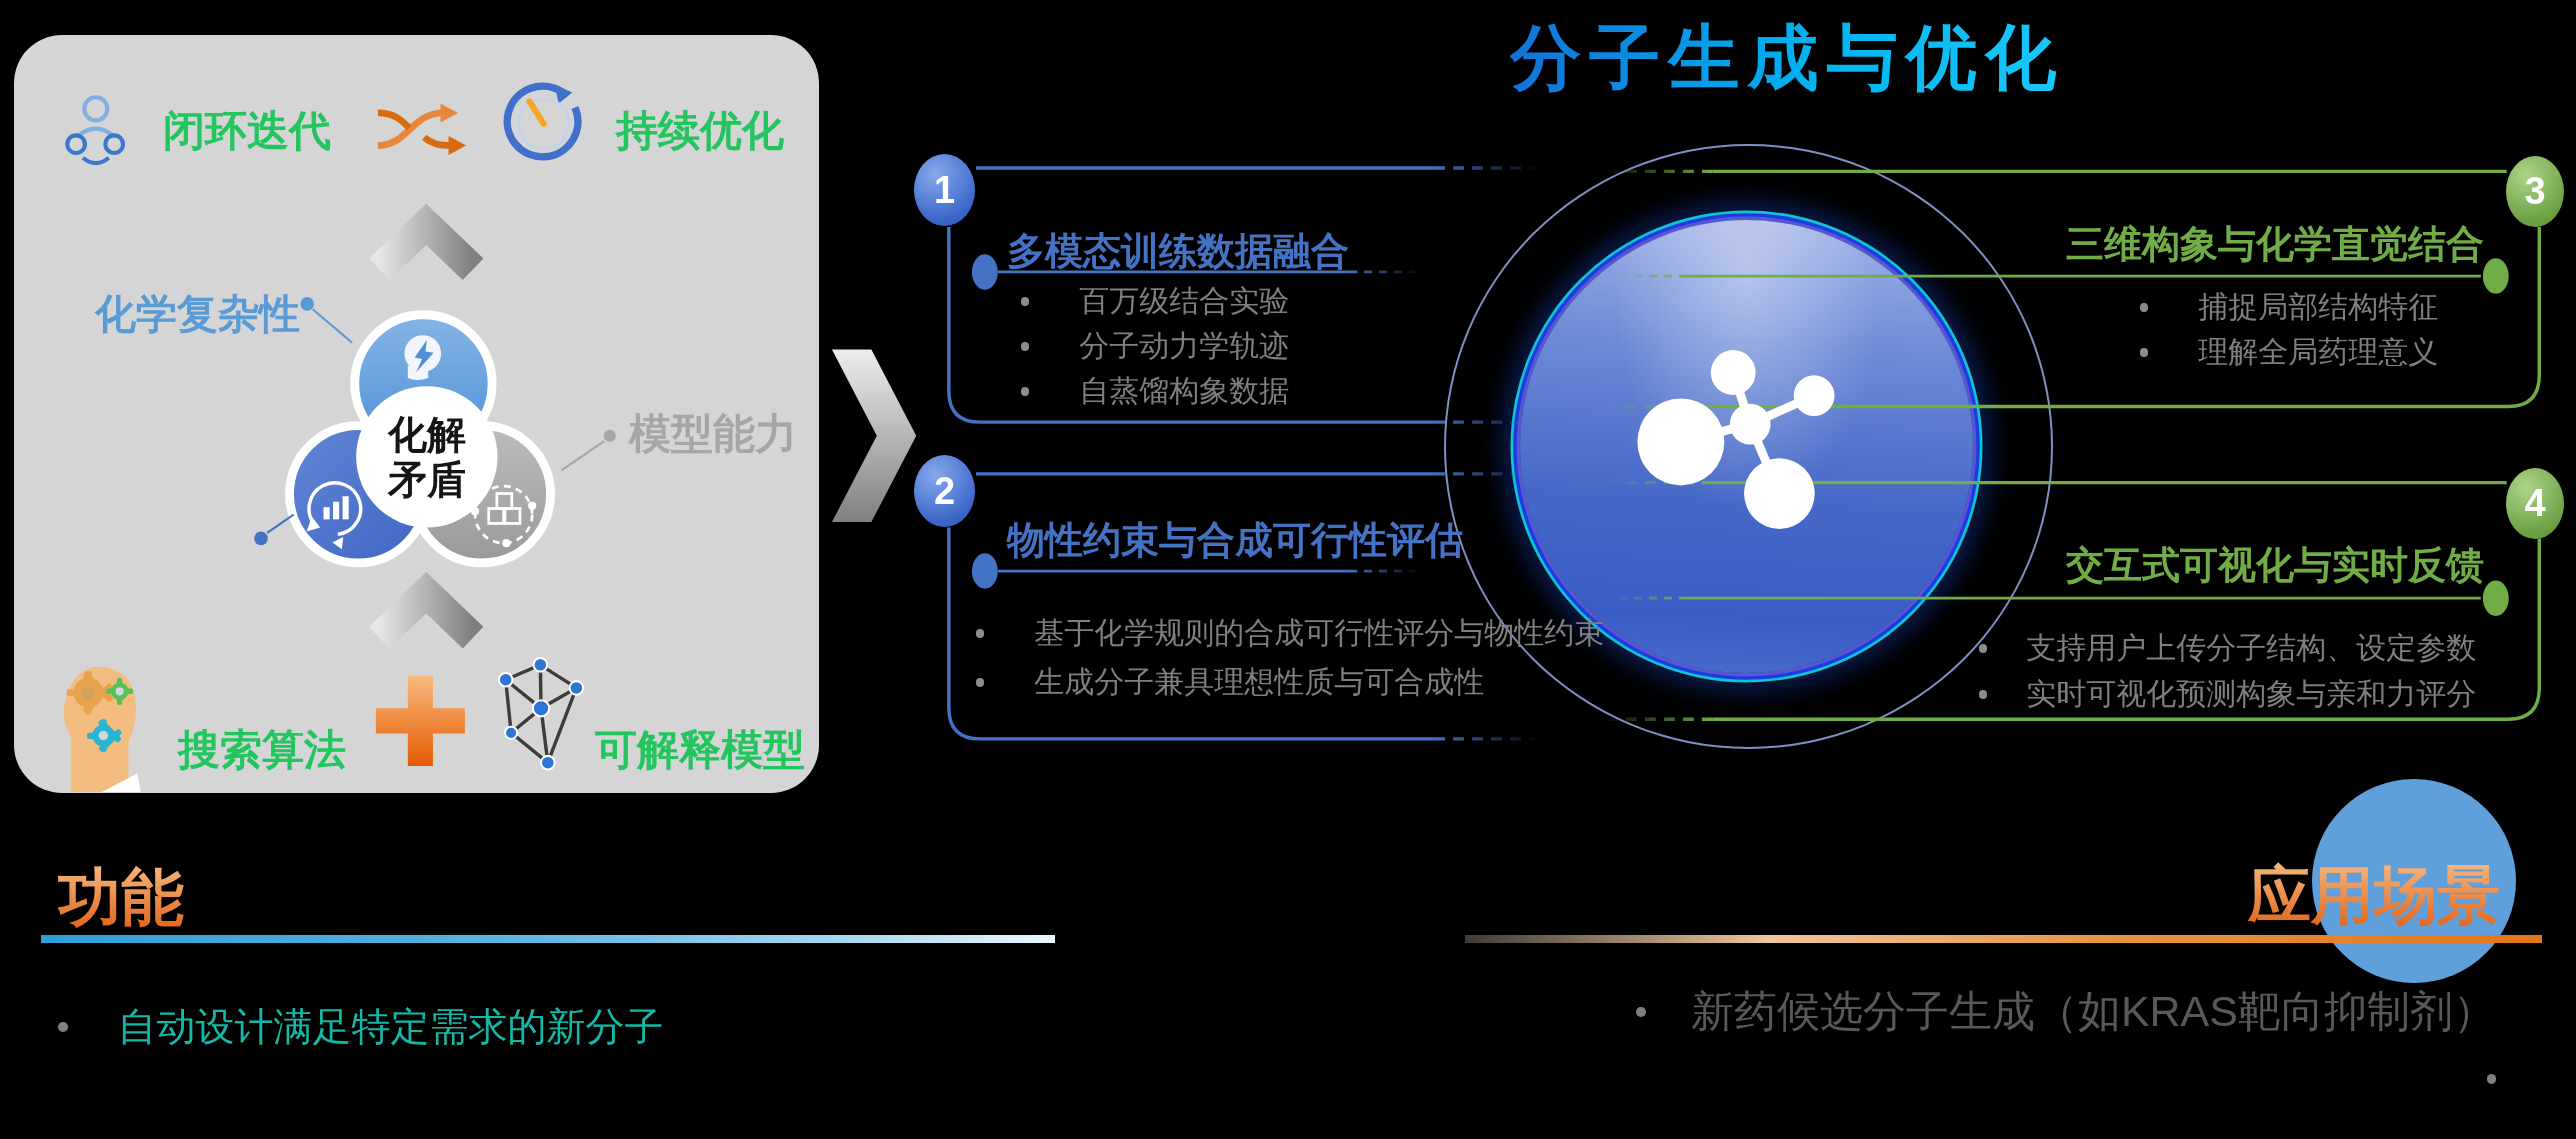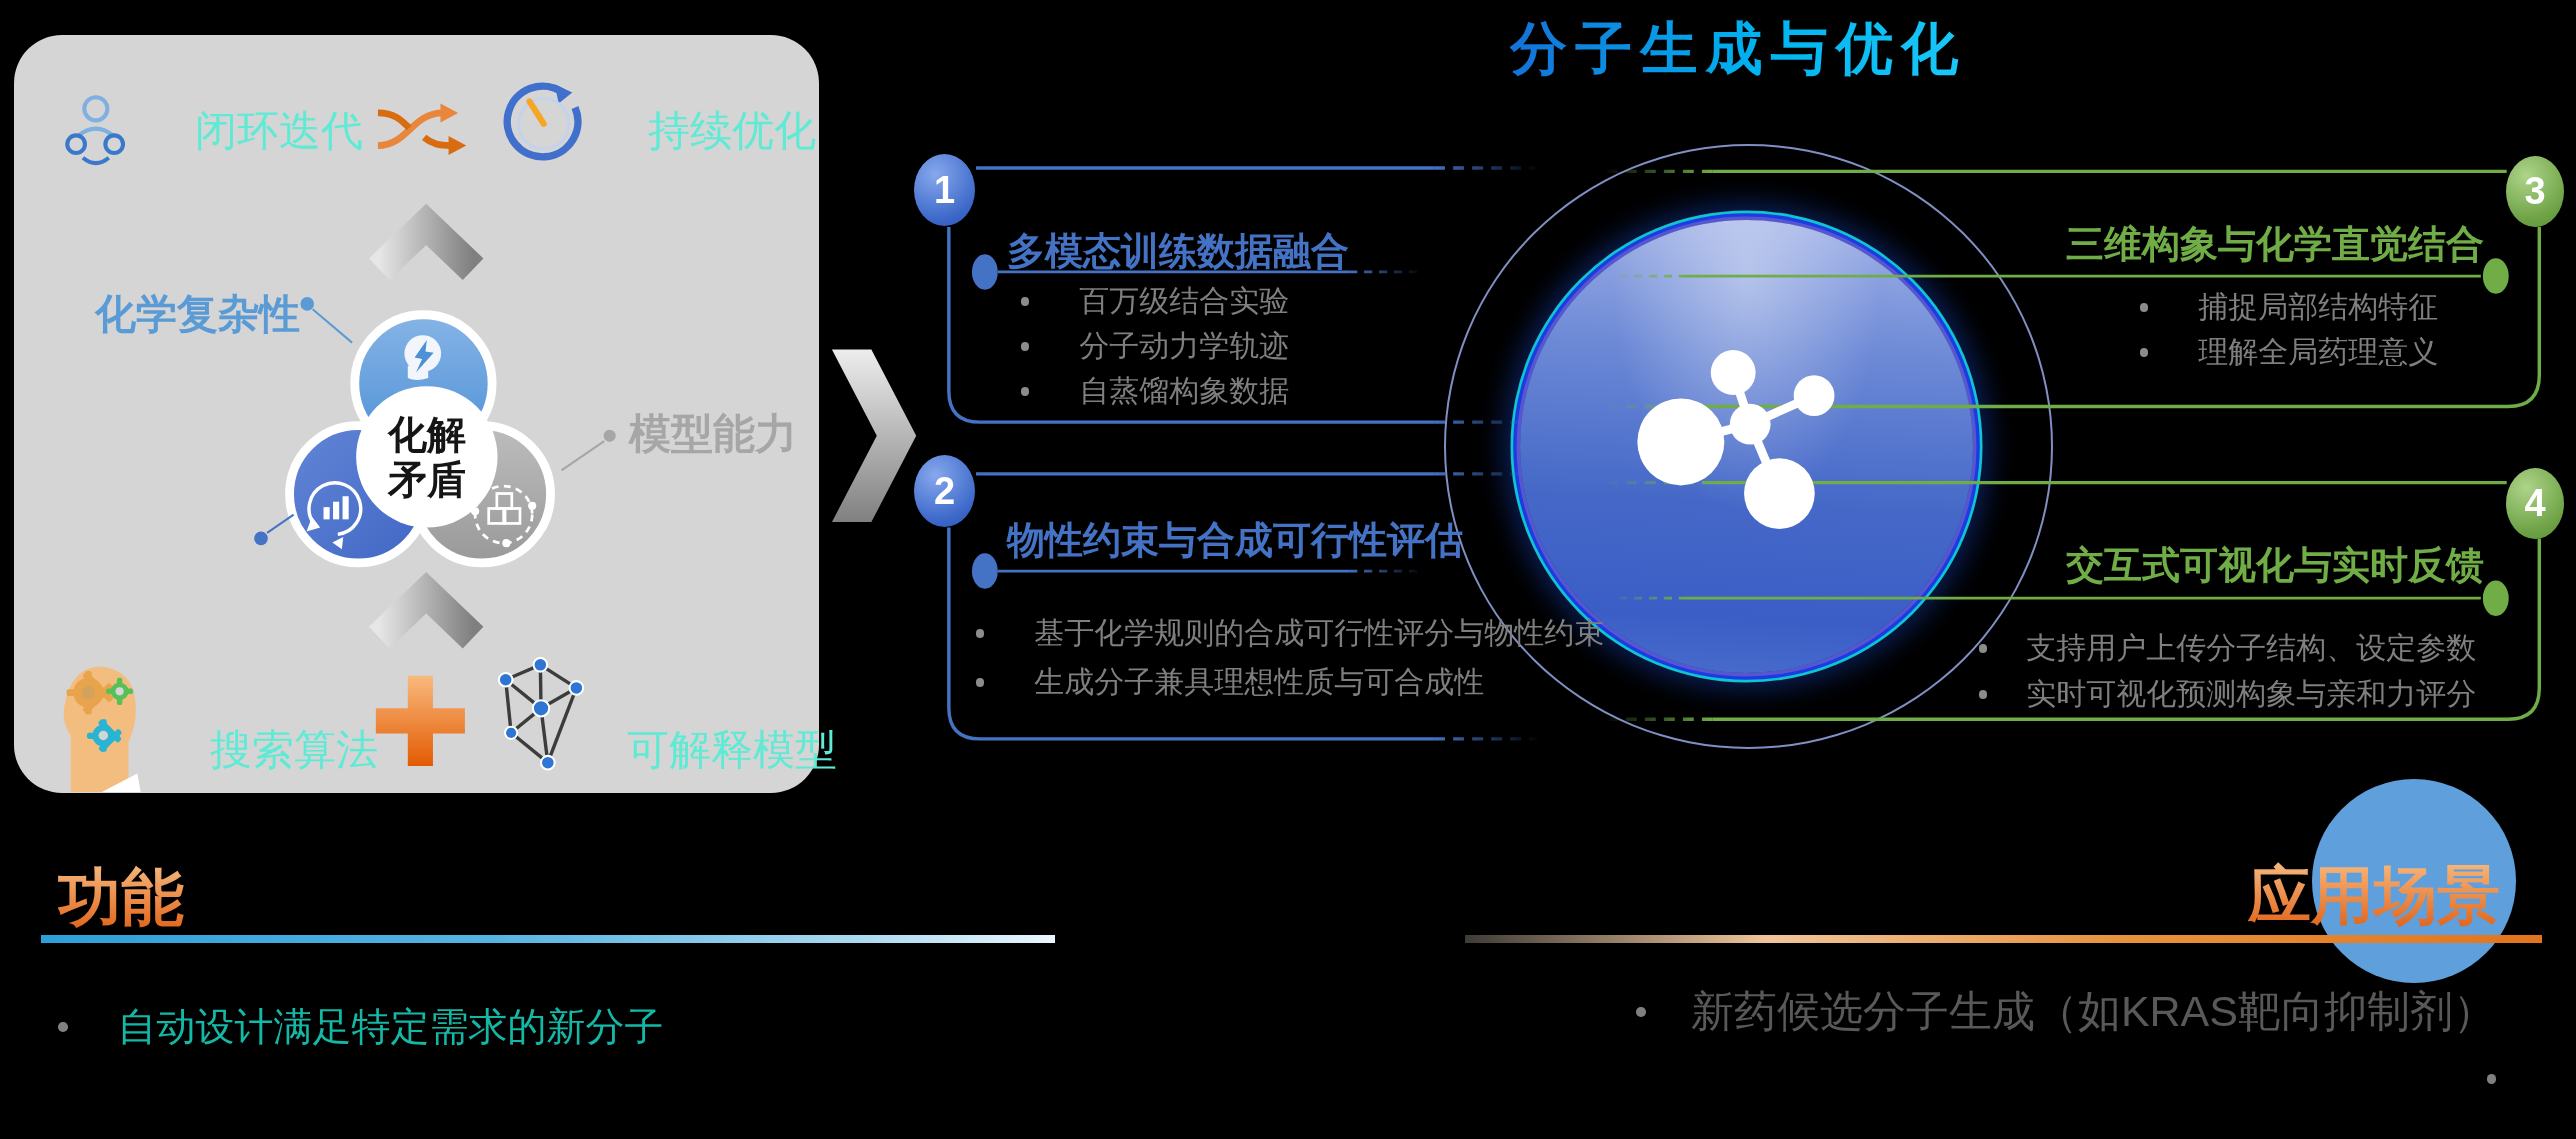--- a/index.html
+++ b/index.html
@@ -12,31 +12,31 @@
   .outer-ring{left:1444px;top:144px;width:605px;height:601px;border:2px solid rgba(143,158,216,.9);
               border-radius:50%;z-index:2;}
   .sphere{left:1520px;top:220px;width:453px;height:453px;border-radius:50%;z-index:3;
     background:radial-gradient(ellipse at 50% 12%, rgba(255,255,255,.38), rgba(255,255,255,0) 42%),
                linear-gradient(183deg,#9fb0e6 2%,#6c89d6 30%,#4568c8 62%,#3a5ec6 86%,#4a6ccd 100%);
     box-shadow:0 0 0 3.4px rgba(111,95,200,.75), 0 0 0 6.8px rgba(28,52,228,.95),
                0 0 0 9.5px rgba(18,216,224,.9), 0 0 26px 17.7px rgba(30,90,255,.33);}
   
   .t{position:absolute;white-space:nowrap;z-index:6;}
   .bold{font-weight:bold;}
-  .dark-label{color:#5eead4;font-size:42px;font-weight:normal;margin-left:32px;}
+  .dark-label{color:#22c55e;font-size:42px;font-weight:bold;}
   .step-title-blue{color:#4472c4;font-size:38px;font-weight:bold;}
   .step-title-green{color:#70ad47;font-size:38px;font-weight:bold;}
   .bullet{position:absolute;display:flex;align-items:center;z-index:6;}
   .bdot{width:8.2px;height:8.2px;border-radius:50%;background:#8c8c8c;flex:0 0 auto;}
   .btxt{color:#7f7f7f;font-size:30px;margin-left:50px;white-space:nowrap;}
   .badge{position:absolute;z-index:6;display:flex;align-items:center;justify-content:center;
          color:#fff;font-size:38px;font-weight:bold;border-radius:50%;}
   .badge-blue{background:radial-gradient(circle at 35% 28%,#86a8ec,#3a66c8 72%,#2f57b8);}
   .badge-green{background:radial-gradient(circle at 35% 28%,#aed489,#6ba043 72%,#5c9138);}
-  .grad-title{color:#00b0f0;font-size:57px;font-weight:bold;letter-spacing:8.2px;}
+  .grad-title{color:#00b0f0;font-size:71px;font-weight:bold;letter-spacing:8.2px;}
   .grad-orange{color:#e8751a;font-size:63px;font-weight:bold;}
   @supports (-webkit-background-clip:text){
     .grad-title{background:linear-gradient(90deg,#1472d8,#00b4f0 55%,#1ac8f8);
                 -webkit-background-clip:text;background-clip:text;color:transparent;}
     .grad-orange{background:linear-gradient(180deg,#f6b87e 10%,#e05c10 95%);
                  -webkit-background-clip:text;background-clip:text;color:transparent;}
   }
   .underline-left{left:41px;top:935px;width:1014px;height:7.5px;z-index:5;
     background:linear-gradient(90deg,#2d9fd8,#56b4e2 45%,#a8d8f0 80%,#eaf6fd);}
   .underline-right{left:1465px;top:935px;width:1077px;height:7.5px;z-index:7;

